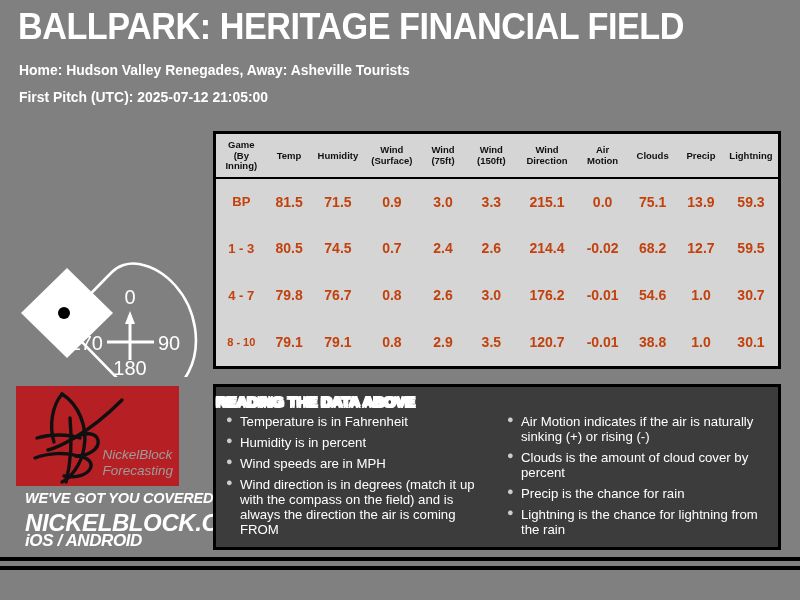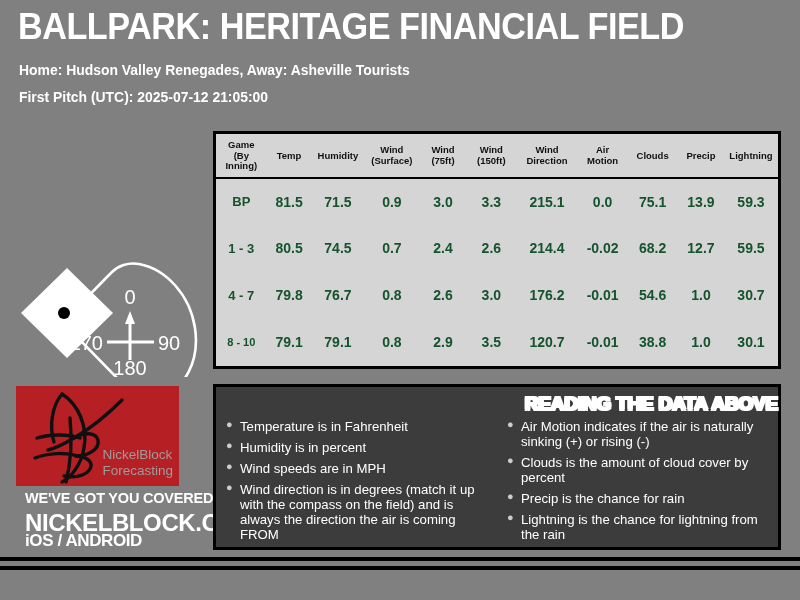--- a/index.html
+++ b/index.html
@@ -51,40 +51,40 @@
   }
   table#forecast-table thead th {
     font-size: 9.5px; font-weight: bold; color: #101010;
     text-align: center; vertical-align: middle;
     padding: 6px 1px 5px 1px;
     line-height: 1.12;
     border-bottom: 2px solid #000000;
     white-space: pre-line;
   }
   table#forecast-table tbody td {
-    font-size: 14px; font-weight: bold; color: #14532d;
+    font-size: 14px; font-weight: bold; color: #c2410c;
     text-align: center; vertical-align: middle;
     height: 42px;
   }
   table#forecast-table tbody td.rowlabel { font-size: 13px; }
   table#forecast-table tbody tr.small-label td.rowlabel { font-size: 11px; }
   col.c-game { width: 9.0%; }
   col.c-temp { width: 8.0%; }
   col.c-hum  { width: 9.4%; }
   col.c-ws   { width: 9.8%; }
   col.c-w75  { width: 8.4%; }
   col.c-w150 { width: 8.8%; }
   col.c-wdir { width: 11.0%; }
   col.c-air  { width: 8.8%; }
   col.c-cld  { width: 9.0%; }
   col.c-pre  { width: 8.2%; }
   col.c-lig  { width: 9.6%; }
 
   
-  #logo-block { position: absolute; left: 16px; top: 386px; width: 182px; height: 168px; }
+  #logo-block { position: absolute; left: 16px; top: 386px; width: 182px; height: 168px; font-style: italic; }
   #logo-box {
     position: absolute; left: 0; top: 0; width: 163px; height: 100px;
     background: #b62025; overflow: hidden;
   }
   #logo-mark { position: absolute; left: 2px; top: -4px; }
   #logo-wordmark {
     position: absolute; right: 6px; bottom: 8px;
     text-align: left; line-height: 1.14;
     font-size: 13.5px; color: #9c9c9c; font-weight: normal;
   }
@@ -96,22 +96,22 @@
   #tag-url     { top: 123px; font-size: 24px; letter-spacing: -0.4px; }
   #tag-os      { top: 145px; font-size: 17px; letter-spacing: -0.4px; }
 
   
   #reading-panel {
     position: absolute; left: 213px; top: 384px;
     width: 568px; height: 166px;
     background: #3c3c3c; border: 3px solid #000000;
   }
   #reading-title {
-    text-align: right; color: #ffffff; font-weight: bold;
-    font-size: 19px; margin-top: 6px; letter-spacing: -0.2px;
+    text-align: left; color: #ffffff; font-weight: bold;
+    font-size: 15px; margin-top: 6px; letter-spacing: -0.2px;
     text-shadow:
       -1.3px -1.3px 0 #ffffff, 1.3px -1.3px 0 #ffffff,
       -1.3px  1.3px 0 #ffffff, 1.3px  1.3px 0 #ffffff,
       0 0 1px #ffffff;
   }
   #reading-cols { display: flex; padding: 4px 0 0 0; }
   .read-col { width: 50%; padding-left: 8px; }
   .read-col ul { list-style: none; margin: 0; padding: 0; }
   .read-col li {
     color: #ffffff; font-size: 13.2px; line-height: 1.14;

